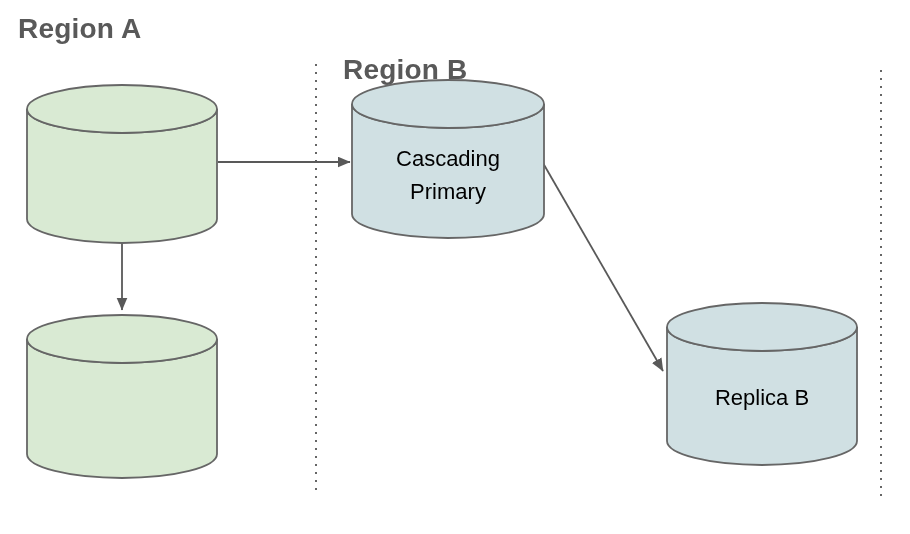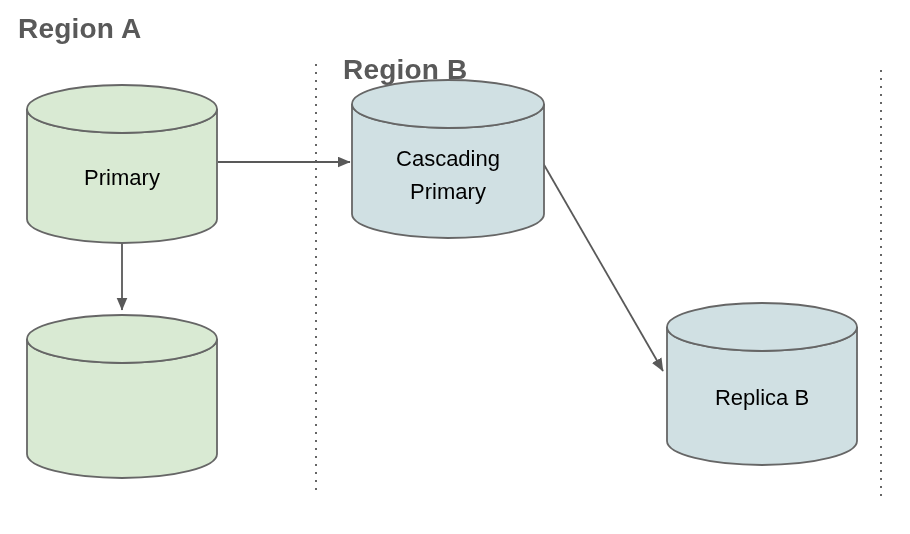--- a/index.html
+++ b/index.html
@@ -114,20 +114,19 @@
       <path class="cyl-body fill-blue" d="M 352 104 V 214 A 96 24 0 0 0 544 214 V 104 A 96 24 0 0 1 352 104 Z"></path>
       <ellipse class="cyl-top fill-blue" cx="448" cy="104" rx="96" ry="24"></ellipse>
     </g>
 
     <g>
       <path class="cyl-body fill-blue" d="M 667 327 V 441 A 95 24 0 0 0 857 441 V 327 A 95 24 0 0 1 667 327 Z"></path>
       <ellipse class="cyl-top fill-blue" cx="762" cy="327" rx="95" ry="24"></ellipse>
     </g>
   </svg>
 
-  <div class="node-label" id="primary-label">Primary</div>
 
 
   <div class="node-label" id="cascading-replica-label">Cascading Primary</div>
 
   <div class="node-label" id="replica-b-label">Replica B</div>
 
 </div>
 
 </body></html>

